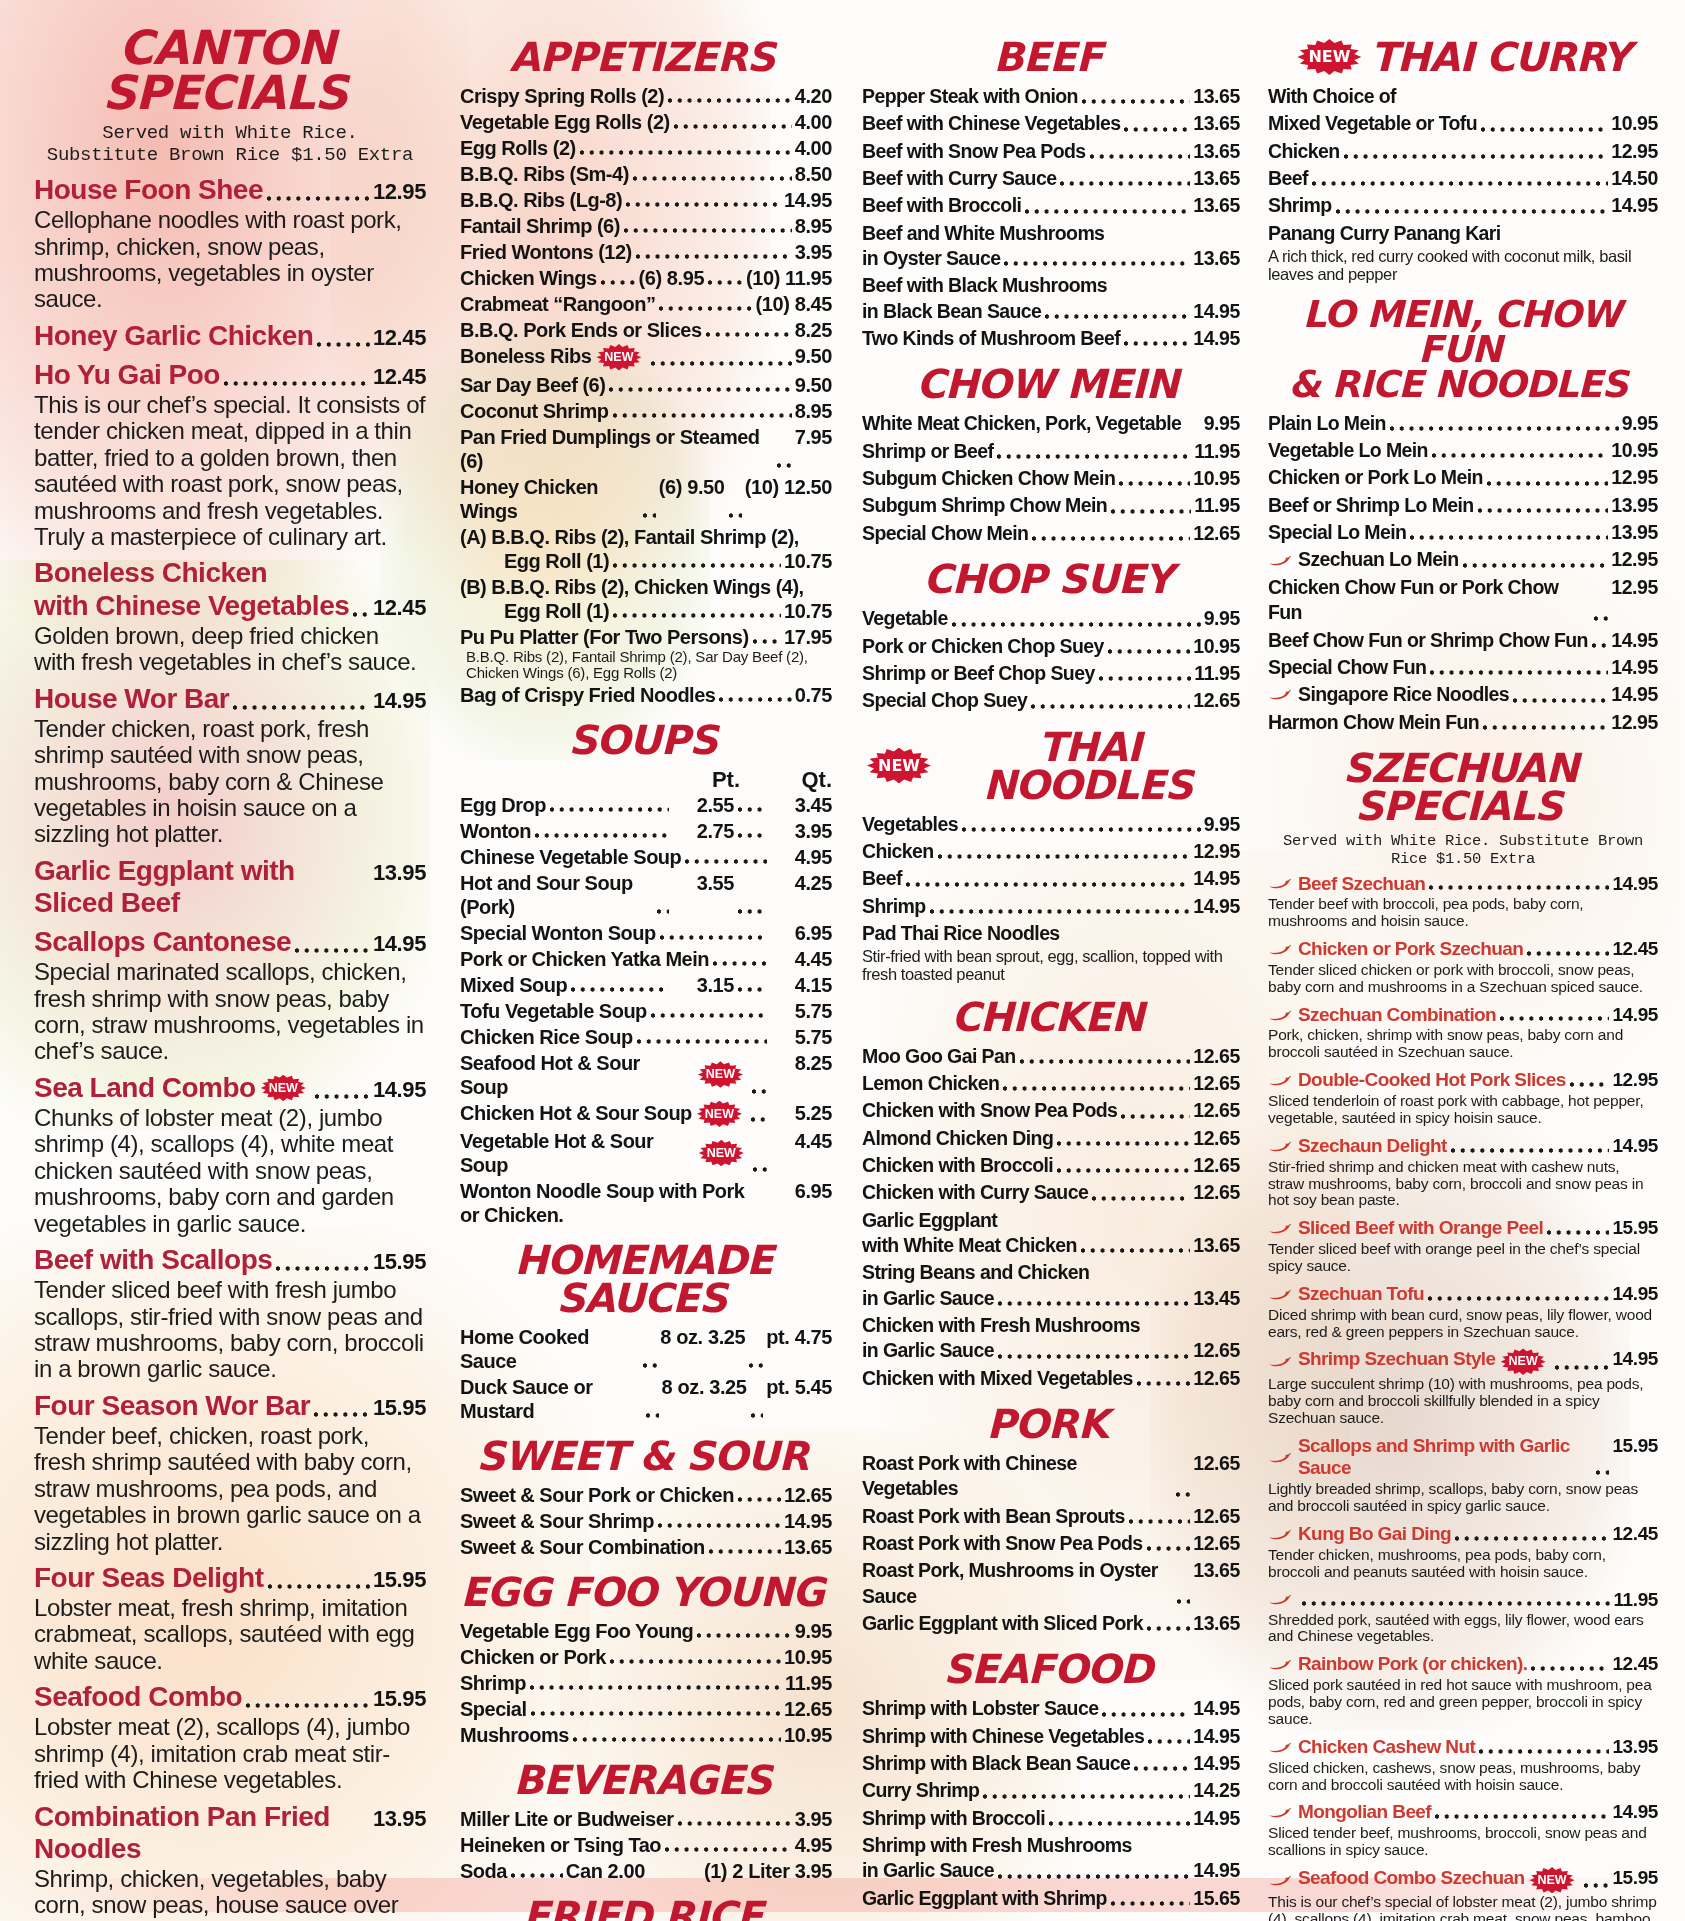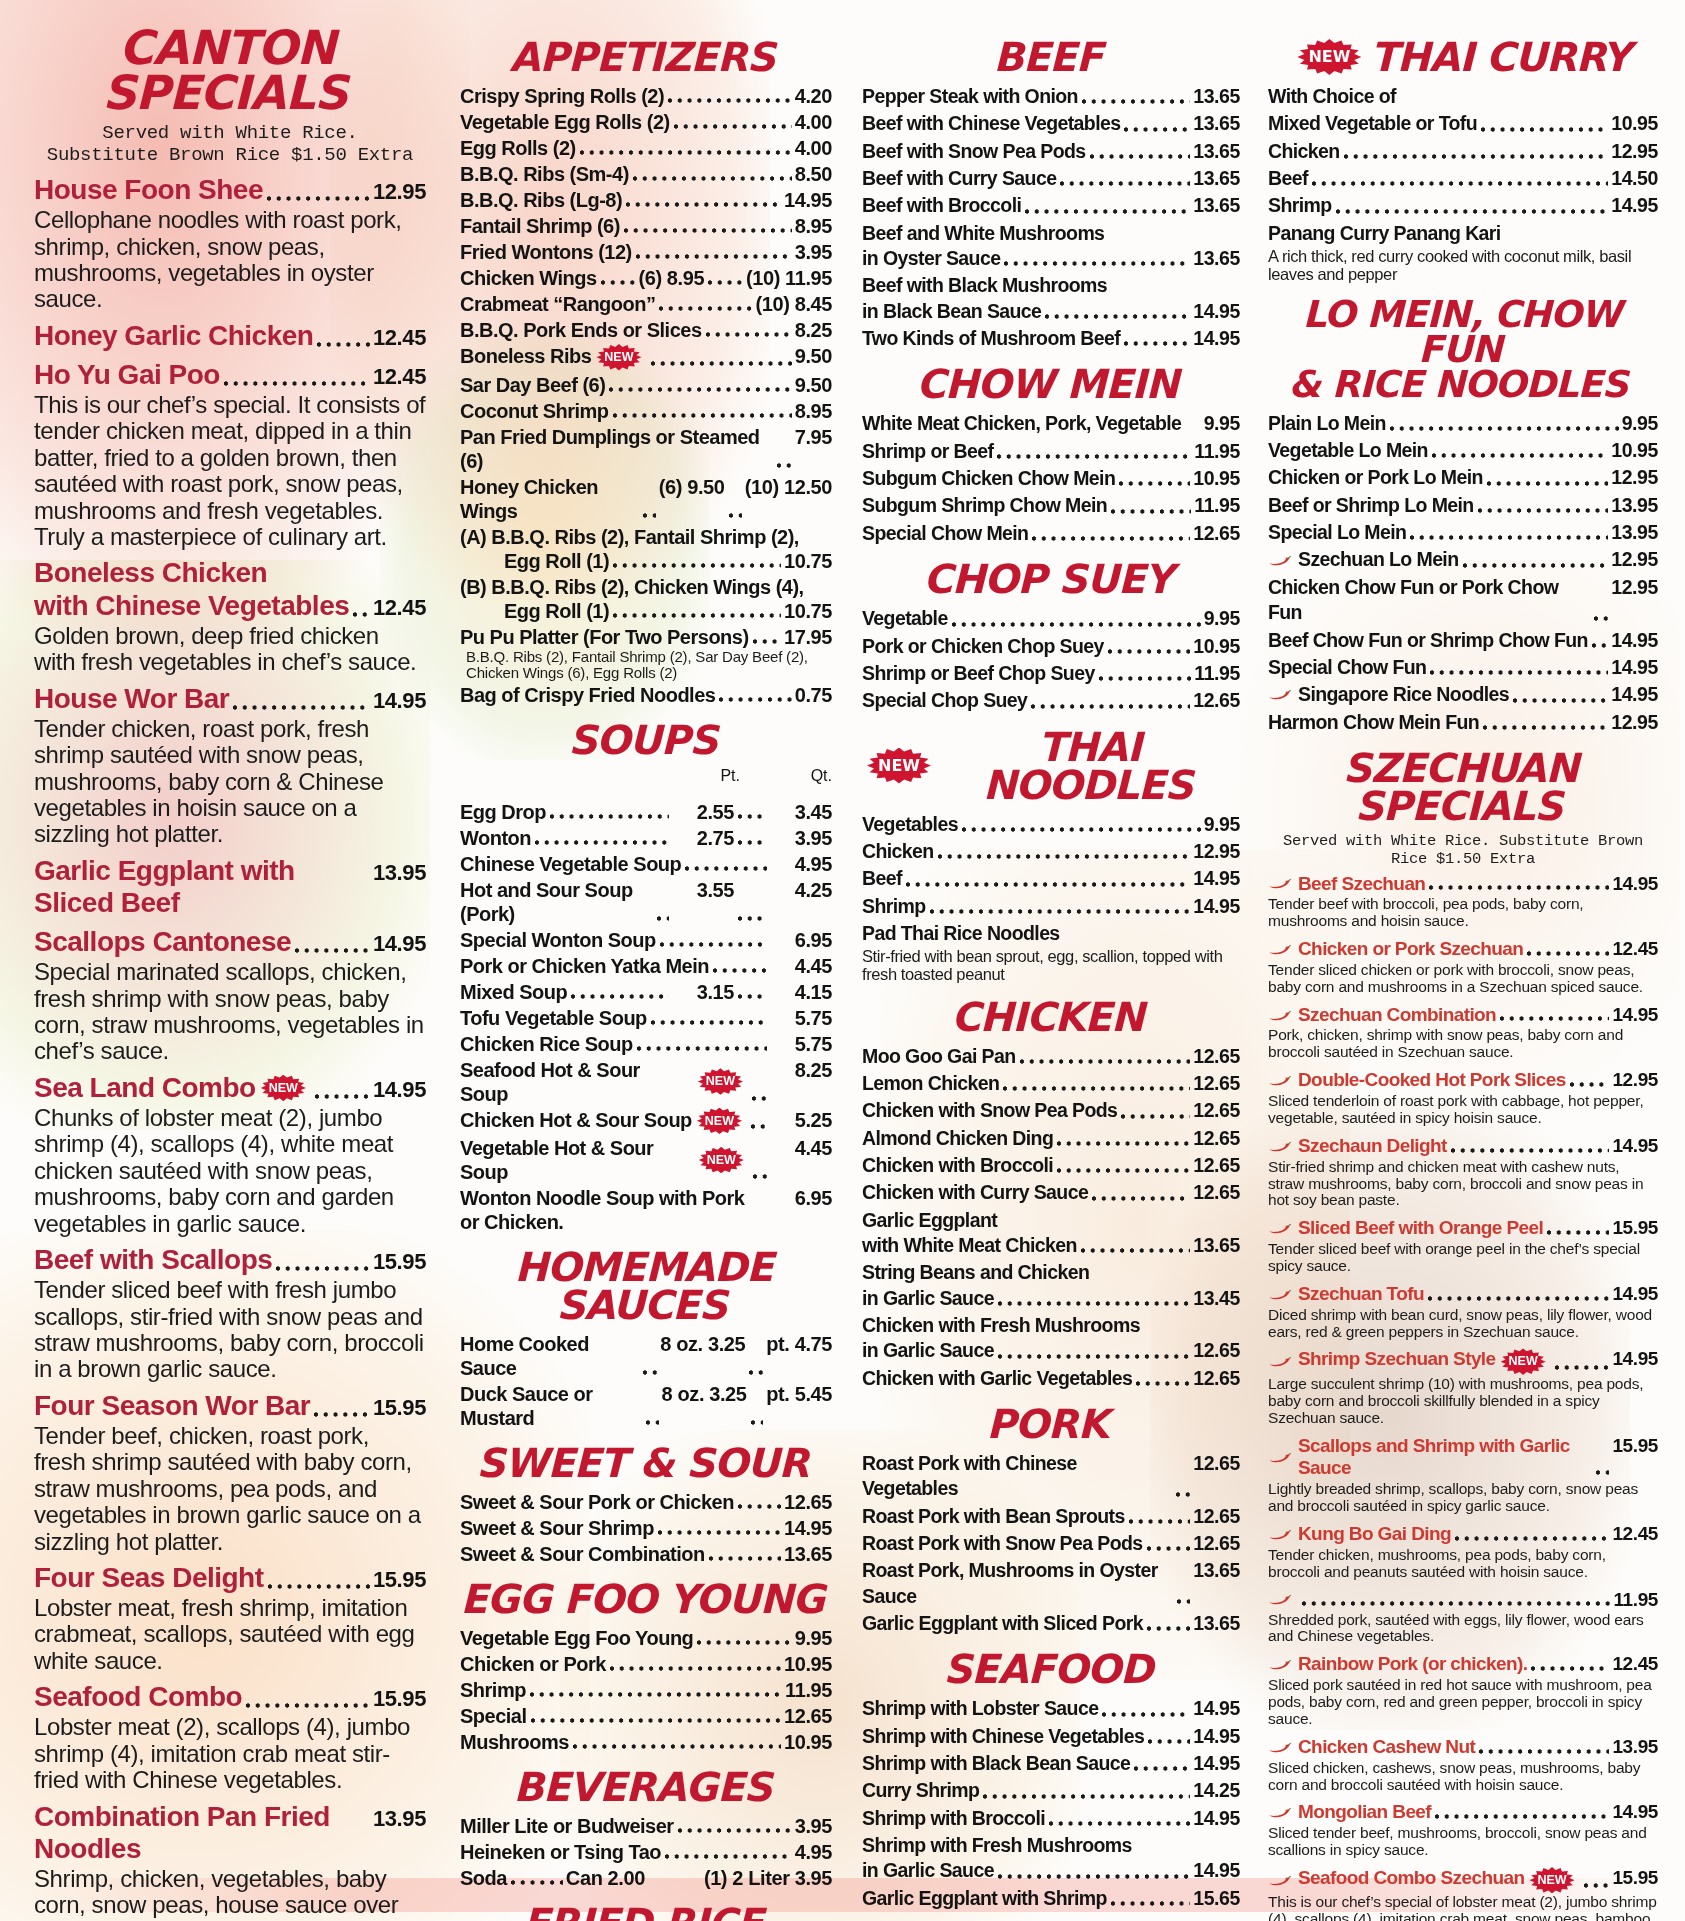--- a/index.html
+++ b/index.html
@@ -63,21 +63,21 @@
 
   .leader {
     flex:1 1 16px; min-width:10px; height:7px; margin:0 3px 4px; align-self:flex-end;
     background-image:radial-gradient(circle at 3px 3.5px, #191919 2px, rgba(0,0,0,0) 2.2px);
     background-size:9.8px 7px; background-repeat:repeat-x; background-position:left bottom;
   }
   .leader.blank { background-image:none; }
   .leader.gap { flex:0 0 30px; }
   .price.fixed { flex:0 0 62px; text-align:right; }
 
-  .price-head { display:flex; font-weight:normal; font-size:16px; color:#131313; margin-bottom:15px; }
+  .price-head { display:flex; font-weight:bold; font-size:22px; color:#131313; margin-bottom:0; }
   .ph-spacer { flex:1; } .ph-label { flex:0 0 62px; text-align:right; } .ph-gap { flex:0 0 30px; }
 
   .new-badge {
     display:inline-block; background:var(--badge,#cf1430); color:#fff; font-weight:bold; font-style:normal;
     font-size:12.5px; line-height:1; padding:7px 8px; margin:0 5px; align-self:center;
     letter-spacing:0;
     clip-path:polygon(100% 50%,89% 58%,96% 69%,83% 72%,85% 85%,72% 83%,69% 96%,58% 89%,50% 100%,42% 89%,31% 96%,28% 83%,15% 85%,17% 72%,4% 69%,11% 58%,0% 50%,11% 42%,4% 31%,17% 28%,15% 15%,28% 17%,31% 4%,42% 11%,50% 0%,58% 11%,69% 4%,72% 17%,85% 15%,83% 28%,96% 31%,89% 42%);
   }
   .section-title .new-badge { font-size:16px; padding:10px 11px; transform:none; }
 
@@ -844,21 +844,21 @@
               <span class="item-name">Chicken with Fresh Mushrooms</span>
             </div>
             <div class="item-line item-line2">
               <span class="item-name">in Garlic Sauce</span>
               <span class="leader"></span>
               <span class="price">12.65</span>
             </div>
           </div>
           <div class="item">
             <div class="item-line">
-              <span class="item-name">Chicken with Garlic Vegetables</span>
+              <span class="item-name">Chicken with Mixed Vegetables</span>
               <span class="leader"></span>
               <span class="price">12.65</span>
             </div>
           </div>
         </section>
         <section class="menu-section">
           <div class="section-title"><span class="t">PORK</span></div>
           <div class="item">
             <div class="item-line">
               <span class="item-name">Roast Pork with Chinese Vegetables</span>

